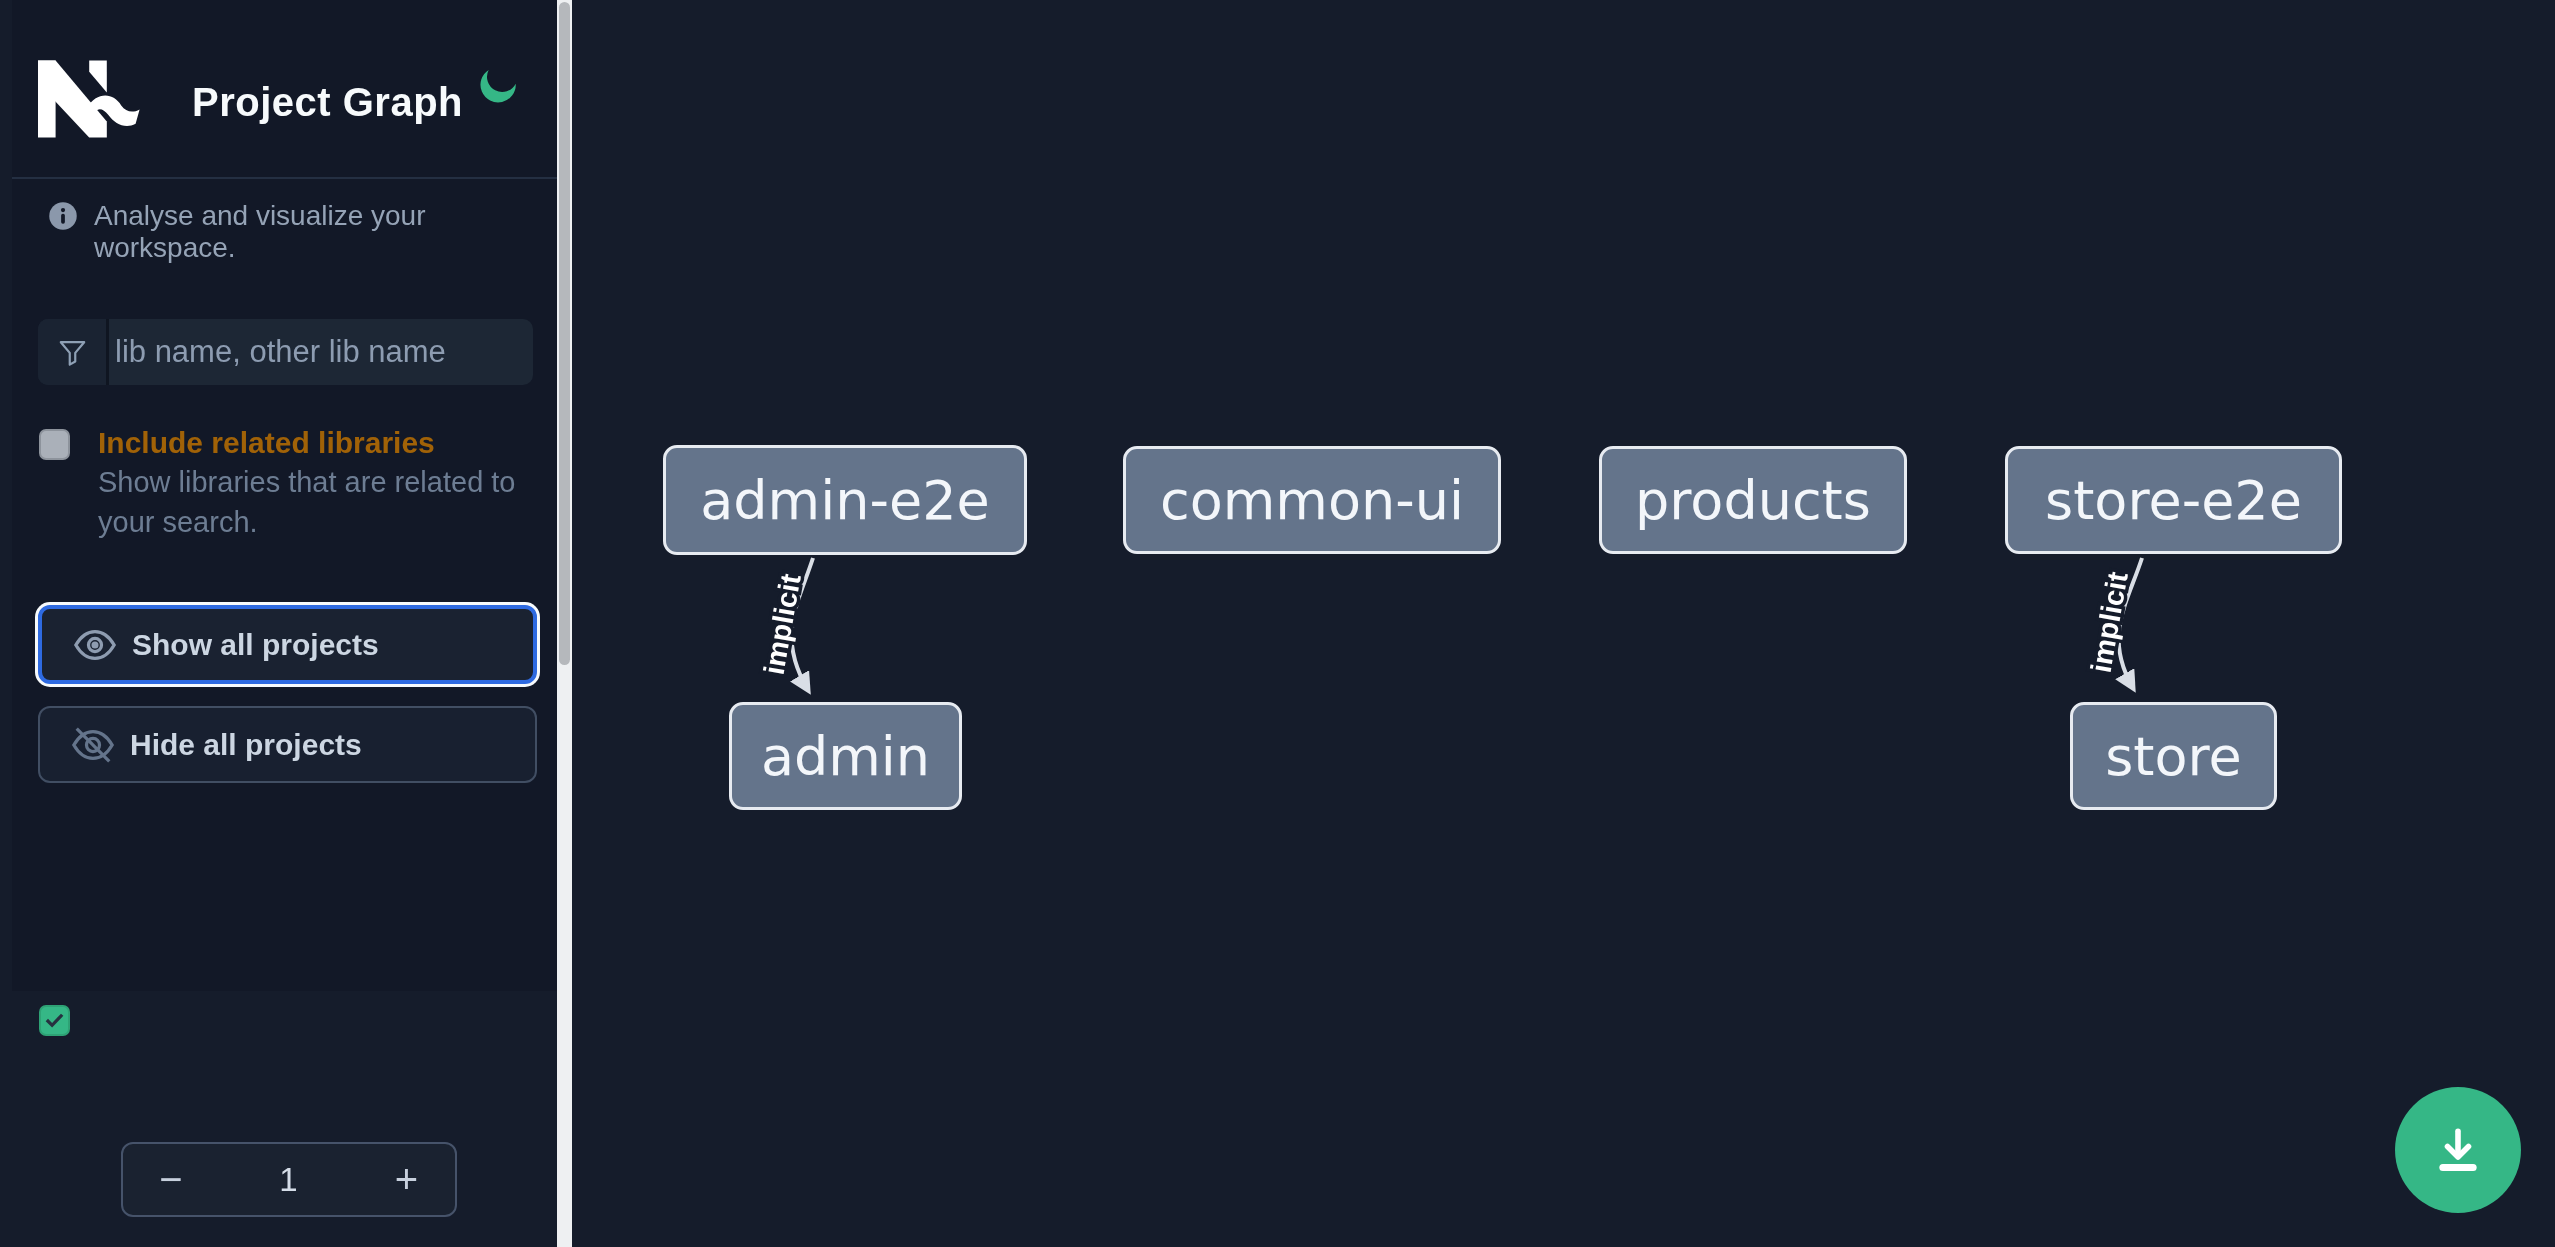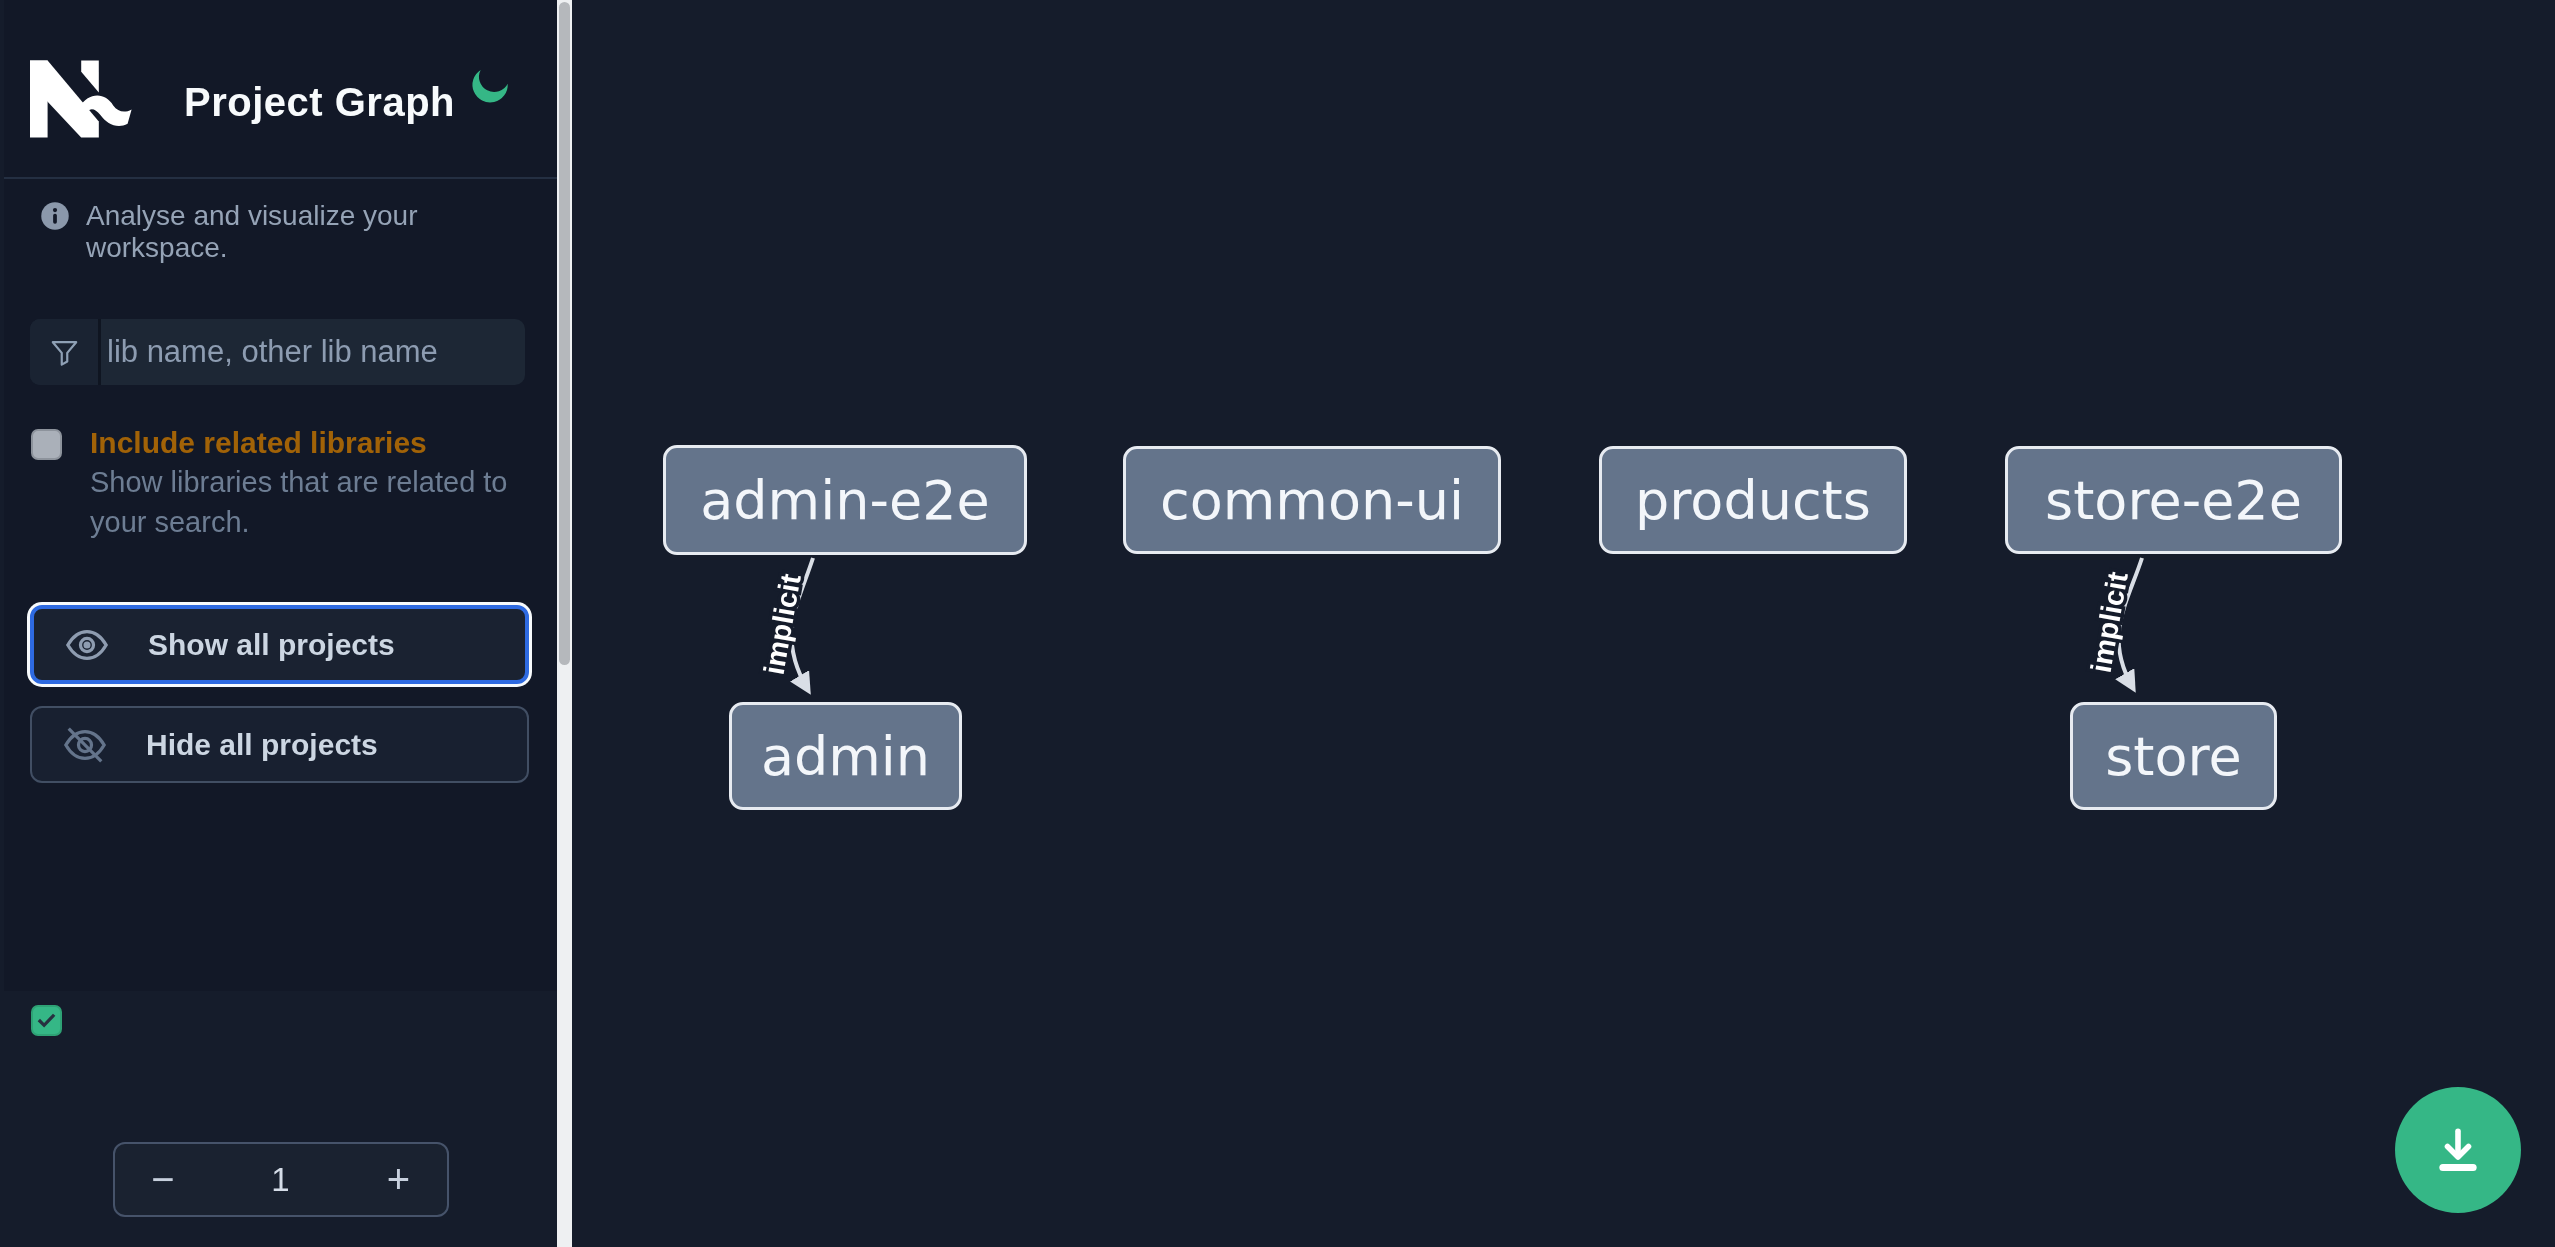--- a/index.html
+++ b/index.html
@@ -6,21 +6,21 @@
   html,body { width:2555px; height:1247px; overflow:hidden; }
   body {
     font-family:"Liberation Sans", sans-serif;
     background:#151c2b;
     position:relative;
     color:#cdd7e2;
   }
 
   
   .sidebar {
-    position:absolute; left:4px; top:0; width:557px; height:991px;
+    position:absolute; left:12px; top:0; width:557px; height:991px;
     background:#121827;
   }
   .sb-header {
     position:absolute; left:0; top:0; width:557px; height:179px;
     border-bottom:2px solid #242f42;
   }
   .nx-logo { position:absolute; left:26px; top:58px; width:104px; height:82px; }
   .nx-logo svg { width:100%; height:100%; fill:#ffffff; }
   .app-title {
     position:absolute; left:180px; top:80px;
@@ -76,21 +76,21 @@
     font-family:"Liberation Sans", sans-serif;
   }
   .btn-show {
     top:605px; height:79px;
     border:4px solid #2e6ae1;
     box-shadow:0 0 0 3px #f7fafc;
   }
   .btn-hide { top:706px; height:77px; border:2px solid #414e63; background:#182030; }
   .sb-btn svg { width:46px; height:46px; margin-left:30px; stroke:#8e9cb0; fill:none; stroke-width:1.7; }
   .btn-hide svg { stroke:#64748b; }
-  .sb-btn span { font-size:30px; font-weight:600; color:#ccd6e2; margin-left:38px;text-align:right; }
+  .sb-btn span { font-size:30px; font-weight:600; color:#ccd6e2; margin-left:14px;text-align:right; }
 
   .stepper {
     position:absolute; left:109px; top:1142px; width:336px; height:75px;
     border:2px solid #46536a; border-radius:12px; background:#1a2230;
     display:flex; align-items:stretch; overflow:hidden;
   }
   .stepper button {
     background:transparent; border:none; color:#c7d0dd; cursor:pointer;
     font-family:"Liberation Sans", sans-serif; font-size:40px;
   }

